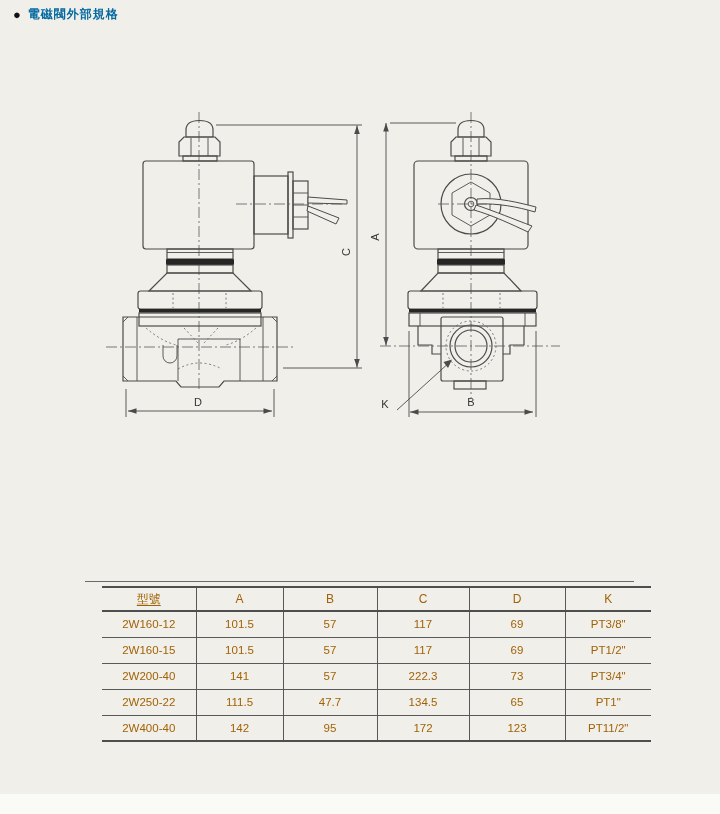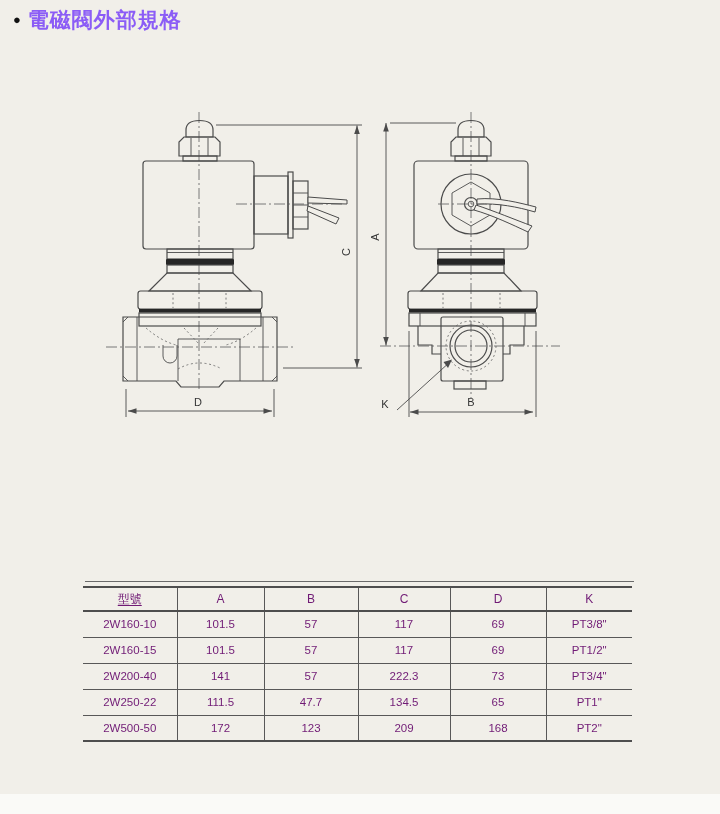--- a/index.html
+++ b/index.html
@@ -8,43 +8,43 @@
   .page {
     position:relative; width:720px; height:814px;
     background:#f1efe9; overflow:hidden;
   }
   .title-row {
     position:absolute; left:13px; top:7px;
     display:flex; align-items:center; gap:7px;
   }
   .bullet { font-size:13px; color:#111; line-height:1; }
   .page-title {
-    font-size:21px; font-weight:bold; color:#8b5cf6;
+    font-size:12px; font-weight:bold; color:#0369a1;
     letter-spacing:1px; line-height:1.2;
   }
   svg.drawing { position:absolute; left:0; top:95px; }
   .outline { fill:none; stroke:#4b4b4b; stroke-width:1.2; }
   .thin    { fill:none; stroke:#4b4b4b; stroke-width:0.9; }
   .dark    { fill:#262626; stroke:none; }
   .center  { fill:none; stroke:#5a5a5a; stroke-width:0.8; stroke-dasharray:11 3 2 3; }
   .hidden  { fill:none; stroke:#5f5f5f; stroke-width:0.8; stroke-dasharray:2 2.6; }
   .dim     { fill:none; stroke:#4b4b4b; stroke-width:0.9; }
   .arrow   { fill:#4b4b4b; stroke:none; }
   .wire    { fill:#f1efe9; stroke:#4b4b4b; stroke-width:1; }
   .dimtext { font-family:"Liberation Sans",sans-serif; font-size:11px; fill:#333; }
   
   .topline {
     position:absolute; left:85px; top:581px; width:549px; height:1px;
     background:#6a6a6a;
   }
   table.spec {
-    position:absolute; left:83px; top:586px; width:549px;
+    position:absolute; left:102px; top:586px; width:549px;
     border-collapse:collapse; table-layout:fixed;
     border-top:2px solid #4e4e4e; border-bottom:2.5px solid #4e4e4e;
-    color:#701a75;
+    color:#a16207;
   }
   table.spec th, table.spec td {
     text-align:center; vertical-align:middle;
     font-size:11.5px; font-weight:normal;
     border-left:1px solid #585858;
   }
   table.spec th:first-child, table.spec td:first-child { border-left:none; }
   table.spec thead tr { height:24px; border-bottom:2px solid #4e4e4e; }
   table.spec tbody tr { height:26px; border-bottom:1px solid #585858; }
   table.spec tbody tr:last-child { border-bottom:none; }
@@ -205,21 +205,21 @@
         <th class="model-h">型號</th>
         <th>A</th>
         <th>B</th>
         <th>C</th>
         <th>D</th>
         <th>K</th>
       </tr>
     </thead>
     <tbody>
         <tr>
-          <td>2W160-10</td>
+          <td>2W160-12</td>
           <td>101.5</td>
           <td>57</td>
           <td>117</td>
           <td>69</td>
           <td>PT3/8"</td>
         </tr>
         <tr>
           <td>2W160-15</td>
           <td>101.5</td>
           <td>57</td>
@@ -237,24 +237,24 @@
         </tr>
         <tr>
           <td>2W250-22</td>
           <td>111.5</td>
           <td>47.7</td>
           <td>134.5</td>
           <td>65</td>
           <td>PT1"</td>
         </tr>
         <tr>
-          <td>2W500-50</td>
+          <td>2W400-40</td>
+          <td>142</td>
+          <td>95</td>
           <td>172</td>
           <td>123</td>
-          <td>209</td>
-          <td>168</td>
-          <td>PT2"</td>
+          <td>PT11/2"</td>
         </tr>
       </tbody>
   </table>
 
   <div class="bottom-strip"></div>
 </div>
 
 </body></html>

